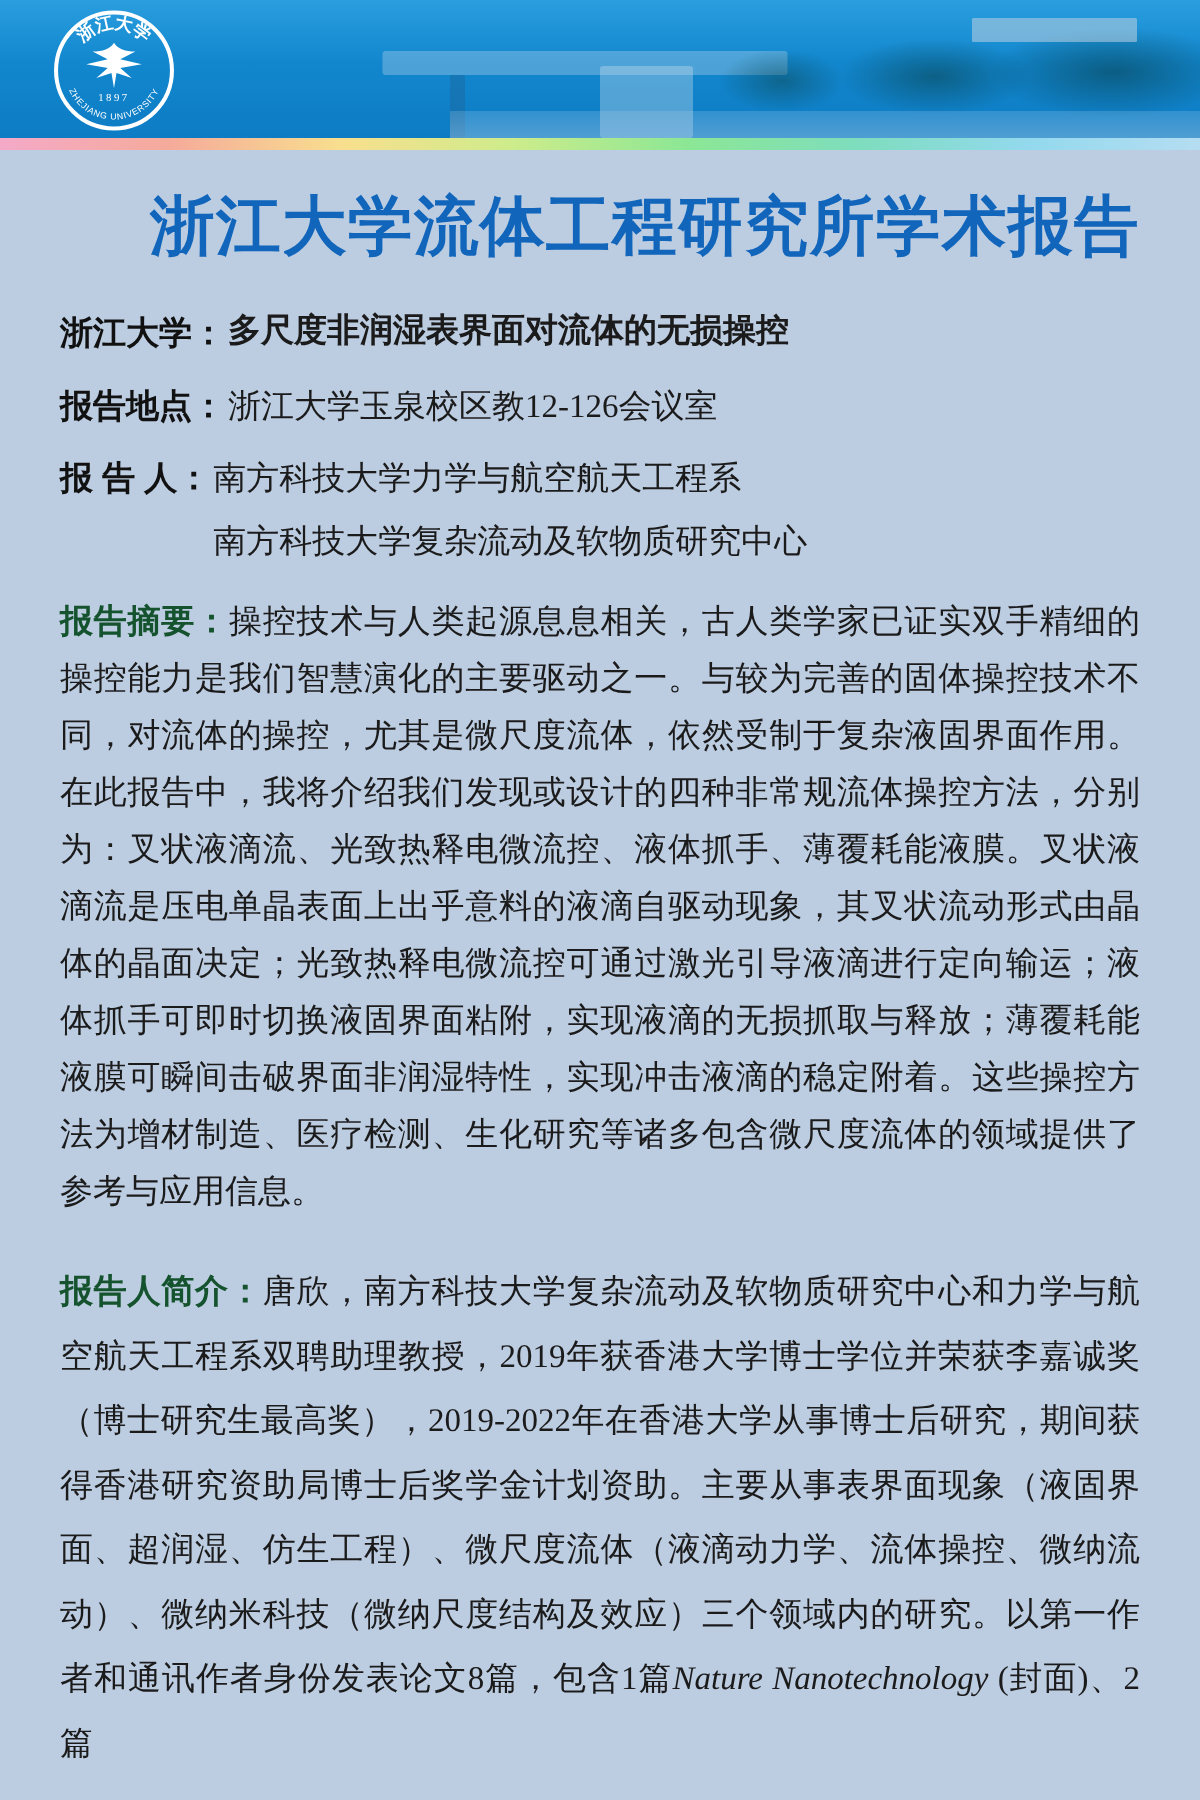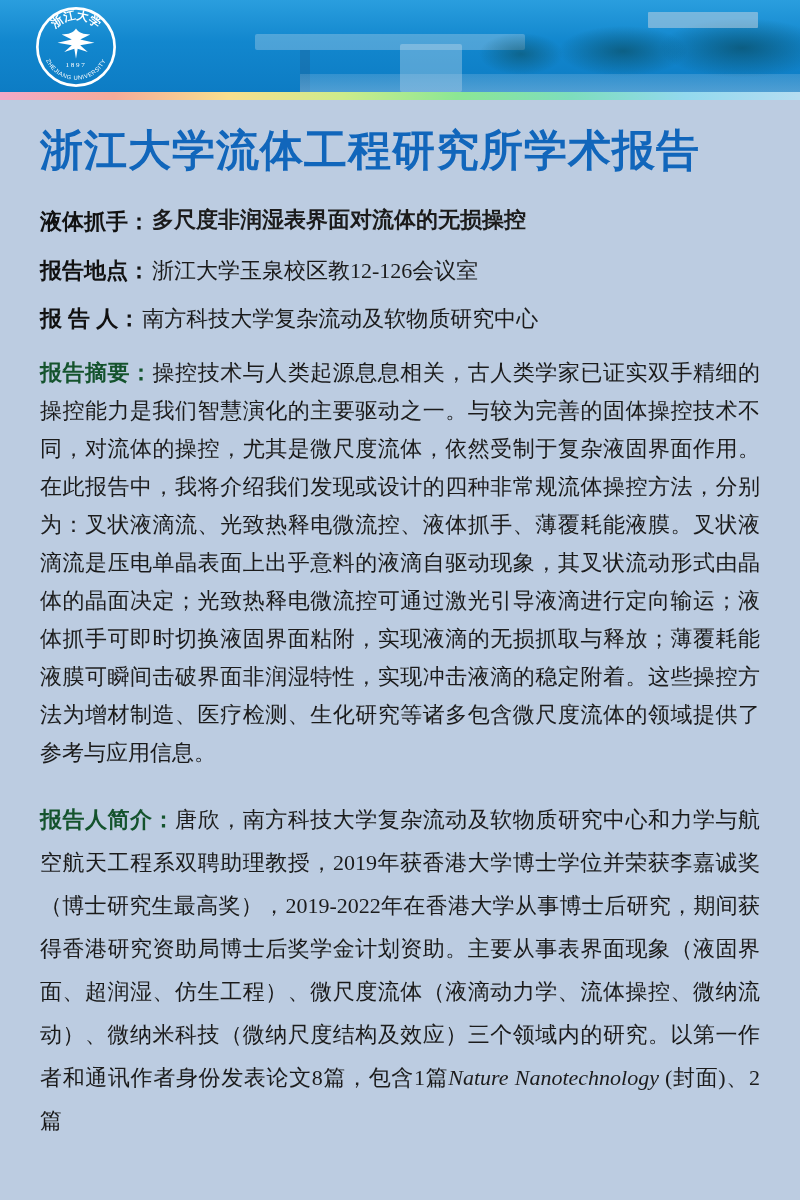--- a/index.html
+++ b/index.html
@@ -40,21 +40,21 @@
     background:linear-gradient(180deg,rgba(190,215,235,0.20),rgba(160,200,230,0.45));}
   .logo{position:absolute;left:34px;top:5px;width:84px;height:84px;}
   .rainbow{height:8px;width:800px;}
   
   .main{padding:0 40px;}
   .page-title{
     font-family:"Liberation Sans", sans-serif;
     font-weight:bold;
     font-size:43px;
     color:var(--title-color);
-    text-align:left;
+    text-align:right;
     letter-spacing:1px;
     margin-top:22px;
     margin-bottom:28px;
     white-space:nowrap;
   }
   .field{
     display:flex;
     align-items:flex-start;
     font-size:22px;
     line-height:1.3;
@@ -114,33 +114,34 @@
     </text>
   </svg>
 </div>
 <div class="rainbow" style="background: linear-gradient(90deg, rgb(244, 169, 200), rgb(245, 171, 154), rgb(248, 223, 142), rgb(205, 236, 139), rgb(140, 231, 148), rgb(126, 221, 189), rgb(147, 217, 238), rgb(181, 221, 241));"></div>
 
 <div class="main">
 
   <h1 class="page-title">浙江大学流体工程研究所学术报告</h1>
 
   <div class="field">
-    <span class="field-label">液体抓手：</span>
+    <span class="field-label">浙江大学：</span>
     <span class="field-value bold-sans">多尺度非润湿表界面对流体的无损操控</span>
   </div>
 
 
   <div class="field">
     <span class="field-label">报告地点：</span>
     <span class="field-value">浙江大学玉泉校区教12-126会议室</span>
   </div>
 
   <div class="field">
     <span class="field-label">报  告  人：</span>
     <span class="field-value speaker-lines">
+      <div class="line">南方科技大学力学与航空航天工程系</div>
       <div class="line">南方科技大学复杂流动及软物质研究中心</div>
     </span>
   </div>
 
   <p class="para abstract"><span class="inline-label">报告摘要：</span><span>操控技术与人类起源息息相关，古人类学家已证实双手精细的操控能力是我们智慧演化的主要驱动之一。与较为完善的固体操控技术不同，对流体的操控，尤其是微尺度流体，依然受制于复杂液固界面作用。在此报告中，我将介绍我们发现或设计的四种非常规流体操控方法，分别为：叉状液滴流、光致热释电微流控、液体抓手、薄覆耗能液膜。叉状液滴流是压电单晶表面上出乎意料的液滴自驱动现象，其叉状流动形式由晶体的晶面决定；光致热释电微流控可通过激光引导液滴进行定向输运；液体抓手可即时切换液固界面粘附，实现液滴的无损抓取与释放；薄覆耗能液膜可瞬间击破界面非润湿特性，实现冲击液滴的稳定附着。这些操控方法为增材制造、医疗检测、生化研究等诸多包含微尺度流体的领域提供了参考与应用信息。</span></p>
 
   <p class="para bio"><span class="inline-label">报告人简介：</span><span><span>唐欣，南方科技大学复杂流动及软物质研究中心和力学与航空航天工程系双聘助理教授，2019年获香港大学博士学位并荣获李嘉诚奖（博士研究生最高奖），2019-2022年在香港大学从事博士后研究，期间获得香港研究资助局博士后奖学金计划资助。主要从事表界面现象（液固界面、超润湿、仿生工程）、微尺度流体（液滴动力学、流体操控、微纳流动）、微纳米科技（微纳尺度结构及效应）三个领域内的研究。以第一作者和通讯作者身份发表论文8篇，包含1篇</span><span class="italic">Nature Nanotechnology</span><span> (封面)、2篇</span></span></p>
 
 </div>
 

